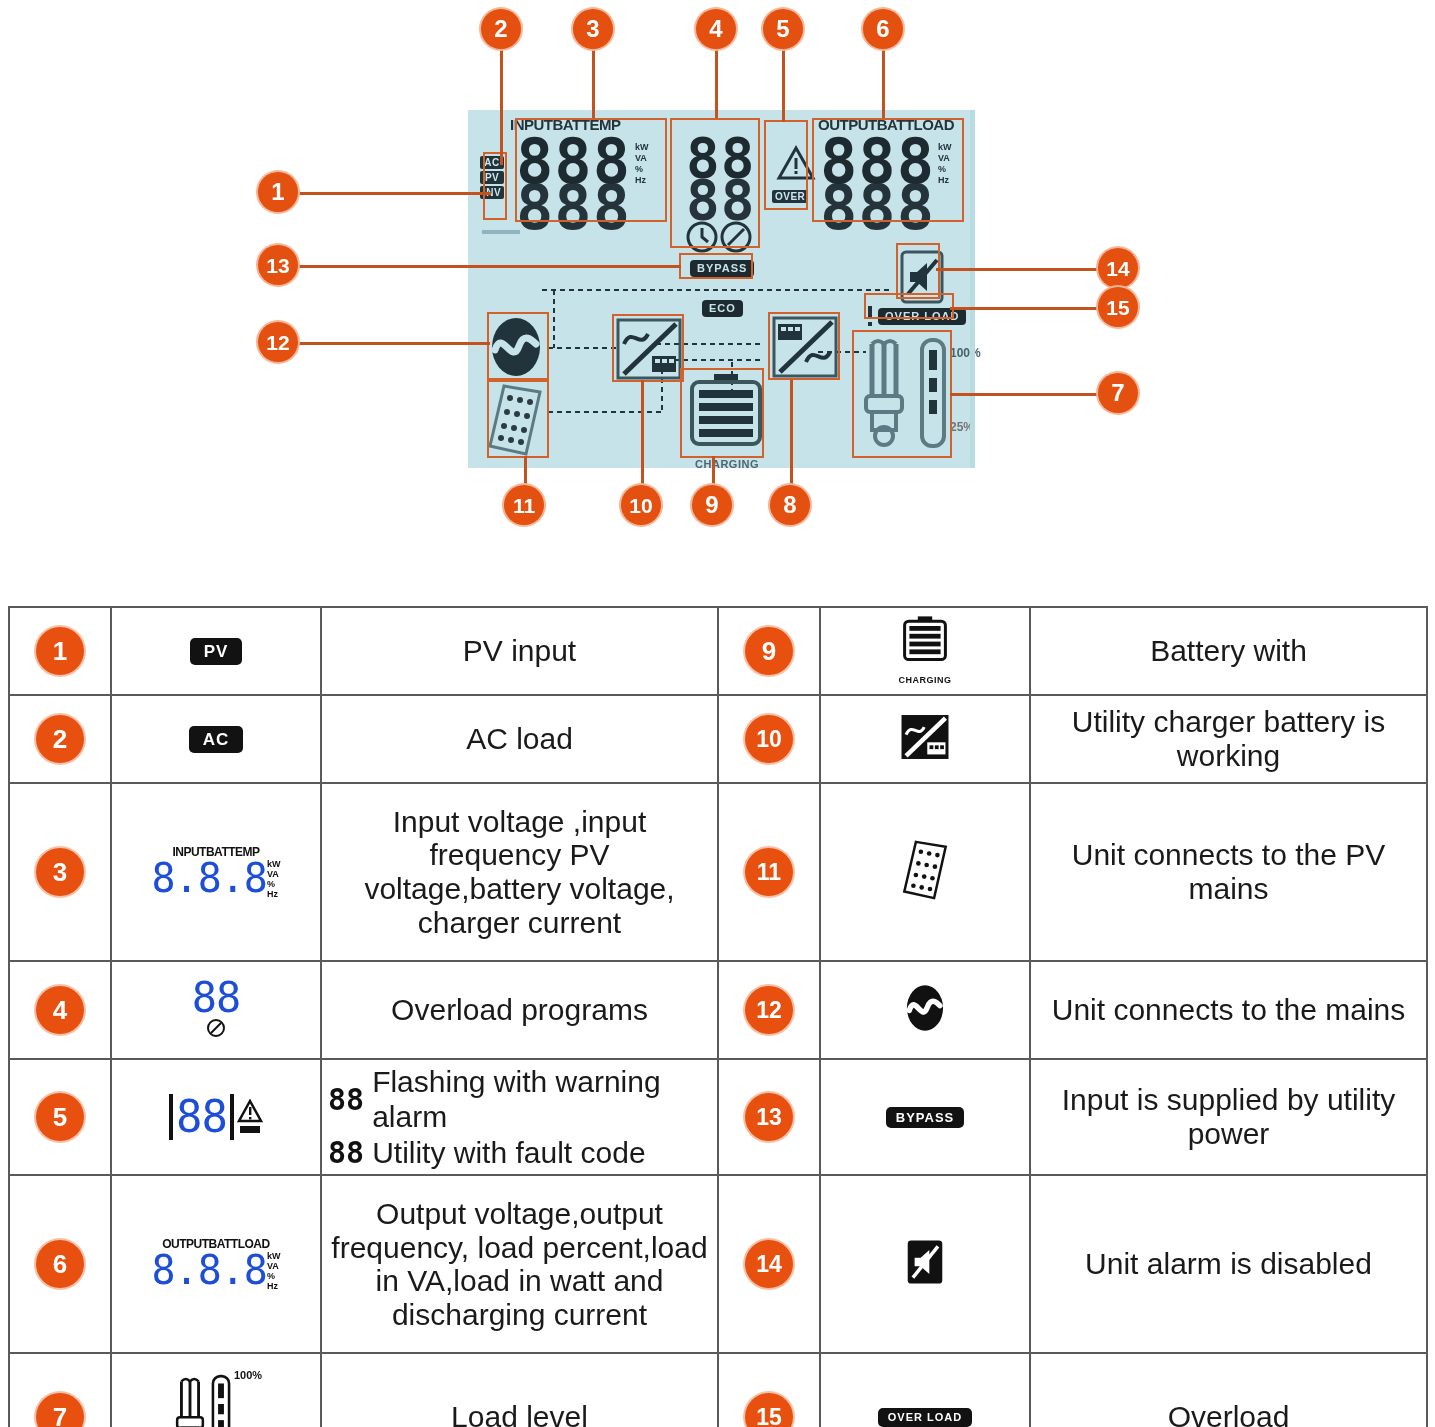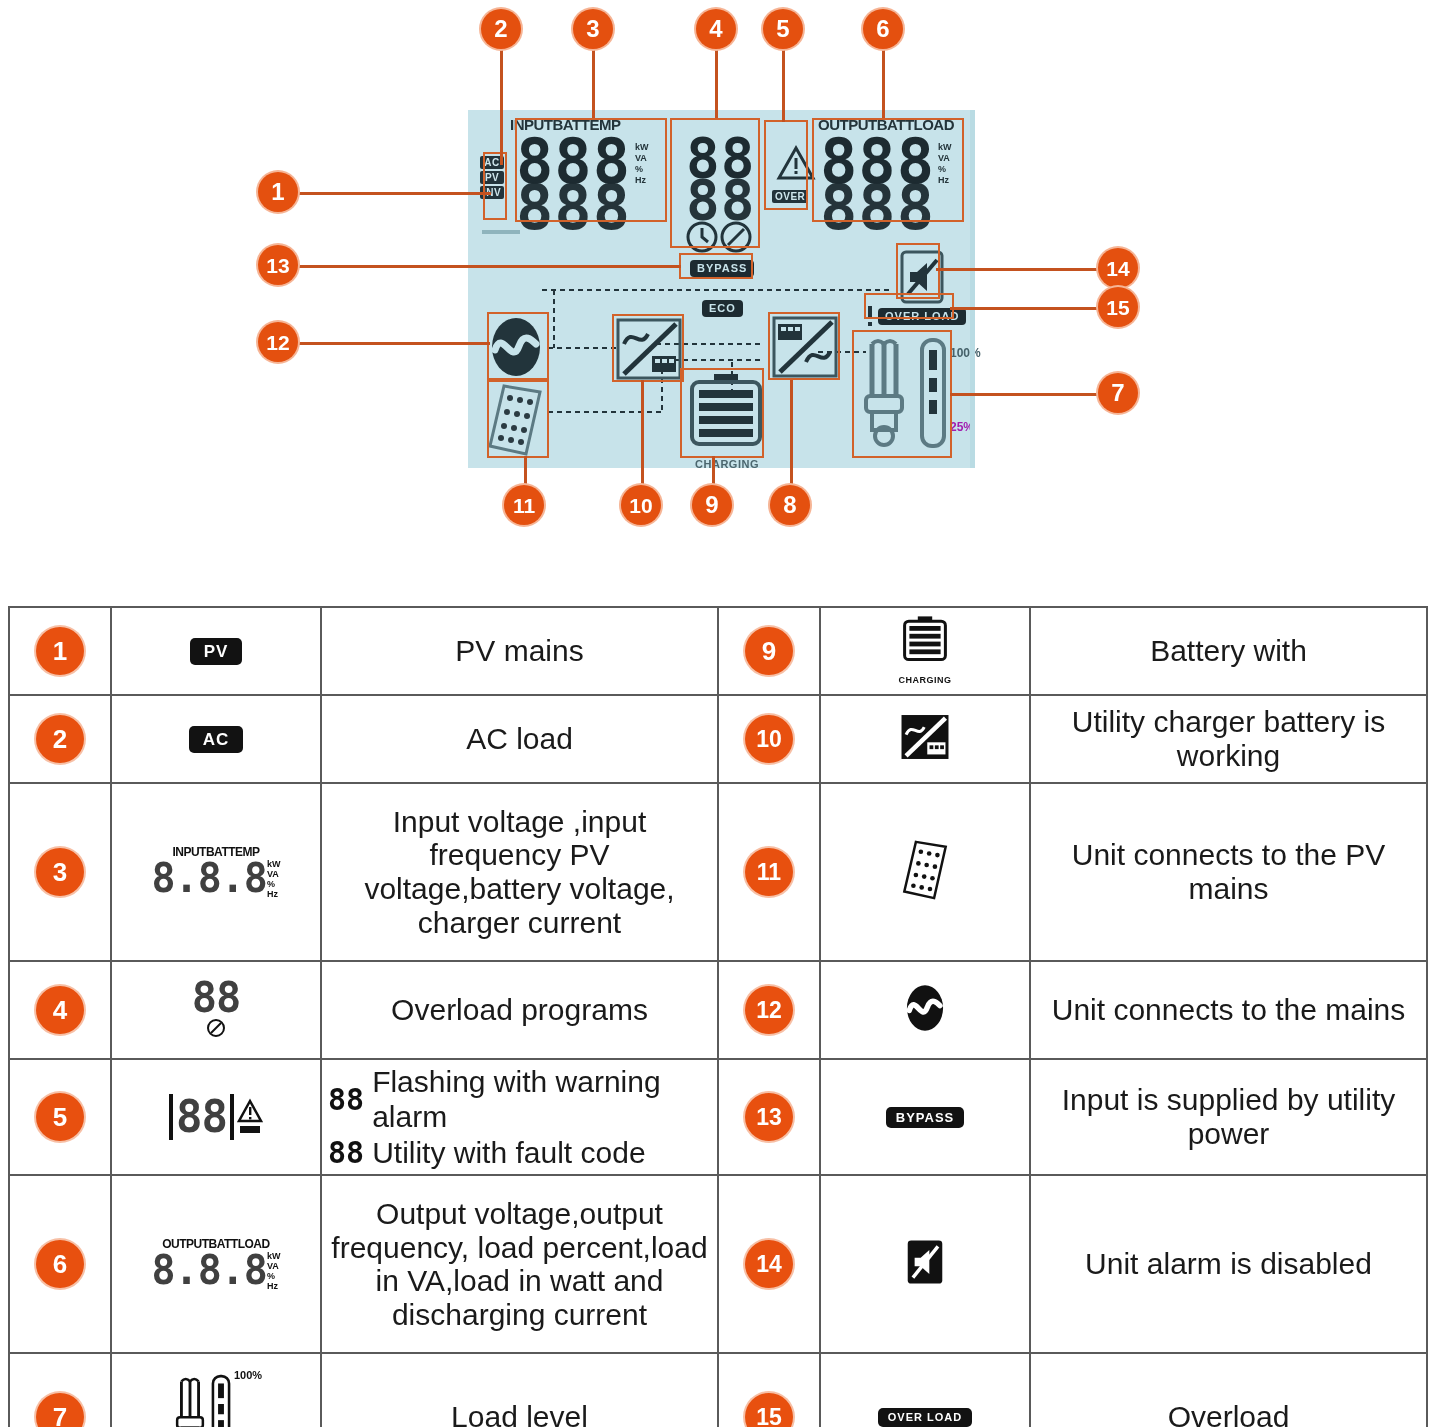--- a/index.html
+++ b/index.html
@@ -114,21 +114,21 @@
 
   
   .pill{
     display:inline-block;background:#121212;color:#fff;
     font-weight:bold;border-radius:5px;padding:5px 14px;
     font-size:17px;letter-spacing:1px;line-height:1;
   }
   .pill.sm{font-size:13px;padding:4px 10px;}
   .segblock{display:inline-block;text-align:center;}
   .seghdr{font-size:12px;font-weight:bold;letter-spacing:-0.5px;color:#111;}
-  .segdig{font-family:"DejaVu Sans Mono", monospace;font-size:40px;font-weight:bold;color:#404040;line-height:0.95;letter-spacing:-1px;}
+  .segdig{font-family:"DejaVu Sans Mono", monospace;font-size:40px;font-weight:normal;color:#1d4ed8;line-height:0.95;letter-spacing:-1px;}
   .segunits{display:inline-block;font-size:9px;font-weight:bold;line-height:10px;vertical-align:top;text-align:left;color:#111;}
   .inlineseg{font-family:"DejaVu Sans Mono", monospace;font-size:30px;font-weight:bold;color:#111;}
   .warnrow{display:flex;align-items:center;gap:8px;justify-content:flex-start;}
   .warnlines{text-align:left;font-size:30px;line-height:1.18;}
 </style>
 </head>
 <body>
 
 <div id="diagram">
 
@@ -269,21 +269,21 @@
       <rect x="16" y="74" width="24" height="18" fill="none" stroke="#5c7a83" stroke-width="4"></rect>
       <ellipse cx="28" cy="98" rx="9" ry="9" fill="none" stroke="#5c7a83" stroke-width="4"></ellipse>
     </svg>
     <svg style="position:absolute;left:450px;top:228px;" width="30" height="110" viewBox="0 0 30 110">
       <rect x="4" y="2" width="22" height="106" rx="10" fill="none" stroke="#5c7a83" stroke-width="4"></rect>
       <rect x="11" y="12" width="8" height="20" fill="#22343b"></rect>
       <rect x="11" y="40" width="8" height="14" fill="#22343b"></rect>
       <rect x="11" y="62" width="8" height="14" fill="#22343b"></rect>
     </svg>
     <div style="position:absolute;left:482px;top:236px;font-size:12px;font-weight:bold;color:#45616a;">100%</div>
-    <div style="position:absolute;left:482px;top:310px;font-size:12px;font-weight:bold;color:#a21caf;">25%</div>
+    <div style="position:absolute;left:482px;top:310px;font-size:12px;font-weight:bold;color:#737373;">25%</div>
   </div>
 
   <div class="hl" style="left:483px;top:152px;width:24px;height:68px;"></div>
   <div class="hl" style="left:515px;top:118px;width:152px;height:104px;"></div>
   <div class="hl" style="left:670px;top:118px;width:90px;height:130px;"></div>
   <div class="hl" style="left:764px;top:120px;width:44px;height:90px;"></div>
   <div class="hl" style="left:812px;top:118px;width:152px;height:104px;"></div>
   <div class="hl" style="left:679px;top:253px;width:74px;height:26px;"></div>
   <div class="hl" style="left:896px;top:243px;width:44px;height:56px;"></div>
   <div class="hl" style="left:864px;top:293px;width:90px;height:26px;"></div>
@@ -336,21 +336,21 @@
 <table id="legend">
   <tbody>
 
     <tr style="height:88px;">
       <td class="num">
         <span class="rnum">1</span>
       </td>
       <td class="ico">
         <span class="pill">PV</span>
       </td>
-      <td class="desc">PV mains</td>
+      <td class="desc">PV input</td>
 
       <td class="num">
         <span class="rnum">9</span>
       </td>
       <td class="ico">
         <span style="display:inline-block;">
           <svg width="48" height="58" viewBox="0 0 80 92">
             <rect x="28" y="0" width="24" height="8" fill="#111"></rect>
             <rect x="6" y="8" width="68" height="64" rx="7" fill="none" stroke="#111" stroke-width="5"></rect>
             <rect x="14" y="16" width="52" height="8" fill="#111"></rect>

